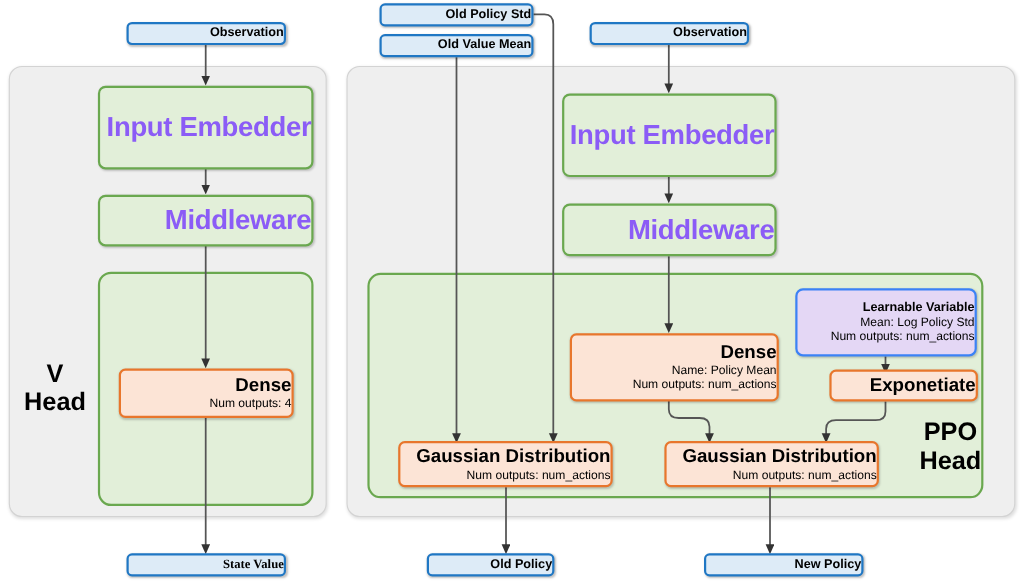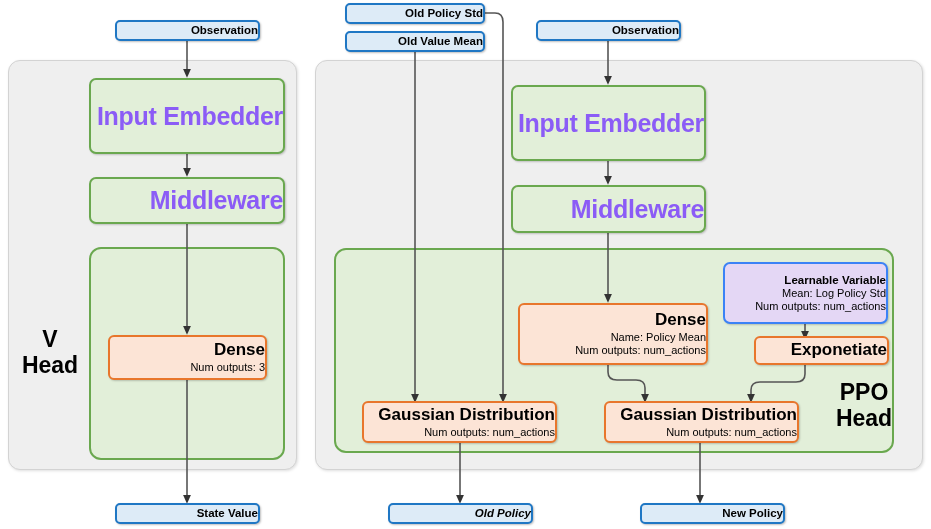--- a/index.html
+++ b/index.html
@@ -182,21 +182,21 @@
   <div class="node mod-box" style="left:89px; top:78px; width:196px; height:76px;">
     <span>Input Embedder</span>
   </div>
 
   <div class="node mod-box" style="left:89px; top:177px; width:196px; height:47px;">
     <span>Middleware</span>
   </div>
 
   <div class="node op-box" style="left:108px; top:335px; width:159px; height:45px;">
     <span class="ttl">Dense</span>
-    <span>Num outputs: 3</span>
+    <span>Num outputs: 4</span>
   </div>
 
   <div class="node mod-box" style="left:511px; top:85px; width:195px; height:76px;">
     <span>Input Embedder</span>
   </div>
 
   <div class="node mod-box" style="left:511px; top:185px; width:195px; height:48px;">
     <span>Middleware</span>
   </div>
 
@@ -219,25 +219,25 @@
   <div class="node op-box" style="left:362px; top:401px; width:195px; height:42px;">
     <span class="ttl">Gaussian Distribution</span>
     <span>Num outputs: num_actions</span>
   </div>
 
   <div class="node op-box" style="left:604px; top:401px; width:195px; height:42px;">
     <span class="ttl">Gaussian Distribution</span>
     <span>Num outputs: num_actions</span>
   </div>
 
-  <div class="node io-box" style="left:115px; top:503px; width:145px; height:21px;">
+  <div class="node io-box" style="left:115px; top:503px; width:145px; height:21px;font-family:Liberation Serif, serif;">
     <span>State Value</span>
   </div>
 
-  <div class="node io-box" style="left:388px; top:503px; width:145px; height:21px;font-style:italic;">
+  <div class="node io-box" style="left:388px; top:503px; width:116px; height:21px;">
     <span>Old Policy</span>
   </div>
 
   <div class="node io-box" style="left:628px; top:503px; width:145px; height:21px;margin-left:12px;">
     <span>New Policy</span>
   </div>
 
 </div>
 
 </body></html>

